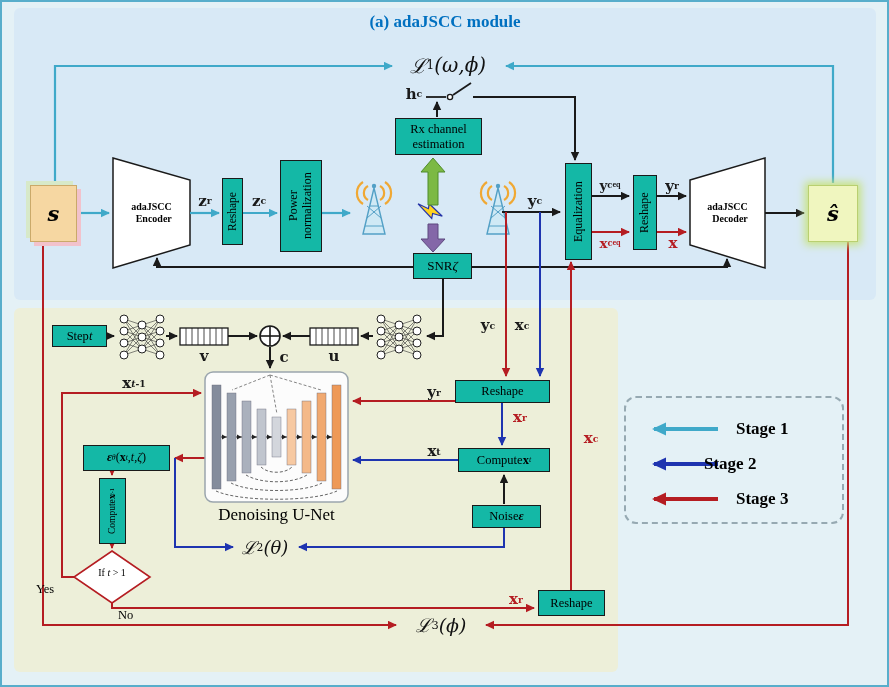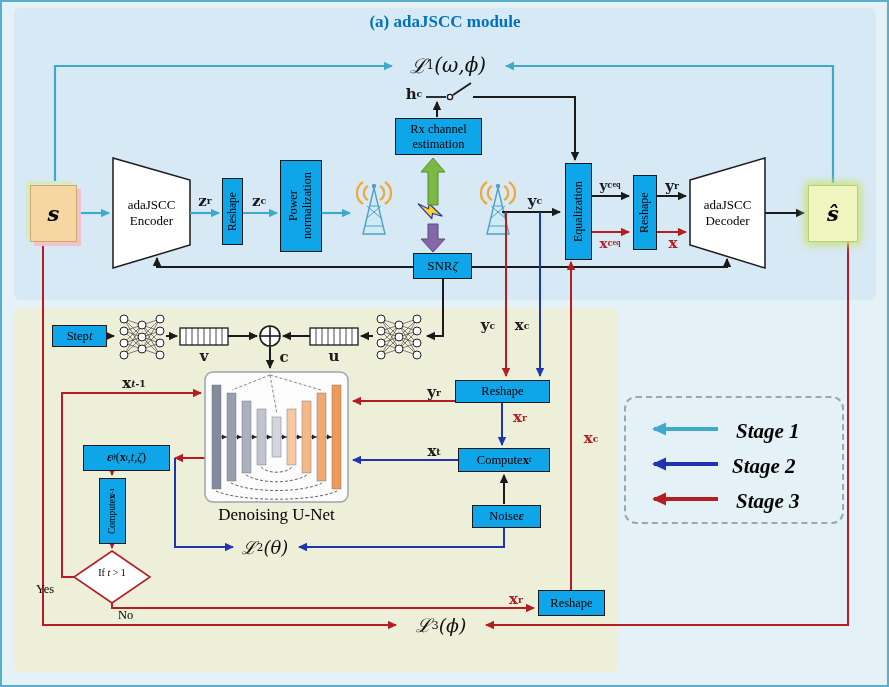--- a/index.html
+++ b/index.html
@@ -10,39 +10,39 @@
   .panel { position:absolute; border-radius:6px; z-index:0; }
   #panel-a { left:14px; top:8px; width:862px; height:292px; background:#d8e9f6; }
   #panel-b { left:14px; top:308px; width:604px; height:364px; background:#edefd9; }
   .mtitle { position:absolute; z-index:2; text-align:center; font-weight:bold; font-size:17px; color:#0070c0; }
   svg.overlay { position:absolute; left:0; top:0; z-index:1; }
   .lbl { position:absolute; z-index:2; display:flex; align-items:center; justify-content:center;
          font-family:"DejaVu Serif",serif; font-weight:bold; font-size:15px; color:#1a1a1a; line-height:1; white-space:nowrap; }
   .lbl sub { font-size:0.62em; } .lbl sup { font-size:0.6em;font-family:Liberation Serif, serif; }
   .sm { font-size:13.5px; }
   .red { color:#b51d22; }
-  .box { position:absolute; z-index:2; background:#0ea5e9; border:1.5px solid #1a1a1a; display:flex; align-items:center;
+  .box { position:absolute; z-index:2; background:#14b8a6; border:1.5px solid #1a1a1a; display:flex; align-items:center;
          justify-content:center; text-align:center; font-size:12.5px; line-height:1.15; font-family:"Liberation Serif",serif; }
   .box sub { font-size:0.65em; }
   .vert { writing-mode:vertical-rl; transform:rotate(180deg); }
   .loss { position:absolute; z-index:2; display:flex; align-items:center; justify-content:center;
           font-family:"DejaVu Serif",serif; font-style:italic; font-size:20px; color:#111; white-space:nowrap; }
   .loss sub { font-size:0.6em; font-style:normal; }
-  .tlabel { position:absolute; z-index:2; display:flex; align-items:center; justify-content:center; text-align:center;
-            font-size:13px; line-height:1.2; }
+  .tlabel { position:absolute; z-index:2; display:flex; align-items:center; justify-content:center; text-align:right;
+            font-size:10px; line-height:1.2;font-weight:bold; }
   #src-box { position:absolute; z-index:2; background:#f6d7a2; border:1px solid #caa96a;
              box-shadow:4px 4px 0 0 #f2c2cc, -4px -4px 0 0 #d7e9c9;
              display:flex; align-items:center; justify-content:center;
              font-family:"DejaVu Serif",serif; font-size:21px; font-weight:bold; font-style:italic; }
   #dst-box { position:absolute; z-index:2; background:#f0f6bf; border:1px solid #b9cf70; box-shadow:0 0 8px 3px #c9e37f;
              display:flex; align-items:center; justify-content:center;
              font-family:"DejaVu Serif",serif; font-size:21px; font-weight:bold; font-style:italic; }
   .legend { position:absolute; left:624px; top:396px; width:220px; height:128px; border:2px dashed #96a9b2;
             border-radius:12px; z-index:0; }
-  .leg-lbl { position:absolute; z-index:2; font-weight:bold; font-size:21px;font-style:italic; }
+  .leg-lbl { position:absolute; z-index:2; font-weight:bold; font-size:17px; }
   .caption { position:absolute; z-index:2; text-align:center; font-size:17px; }
   .plain { position:absolute; z-index:2; font-size:12.5px; }
 </style>
 </head>
 <body>
 
 <div id="stage">
   <div class="frame"></div>
   <div id="panel-a" class="panel"></div>
   <div id="panel-b" class="panel"></div>
@@ -324,15 +324,15 @@
       <b>v</b>
     </div>
   <div class="lbl" style="left:320px; top:349px; width:28px; height:15px;">
       <b>u</b>
     </div>
   <div class="lbl" style="left:274px; top:350px; width:20px; height:15px;">
       <b>c</b>
     </div>
 
   <div class="leg-lbl" style="left:736px; top:419px;">Stage 1</div>
-  <div class="leg-lbl" style="left:732px; top:454px;">Stage 2</div>
+  <div class="leg-lbl" style="left:704px; top:454px;">Stage 2</div>
   <div class="leg-lbl" style="left:736px; top:489px;">Stage 3</div>
 </div>
 
 </body></html>

